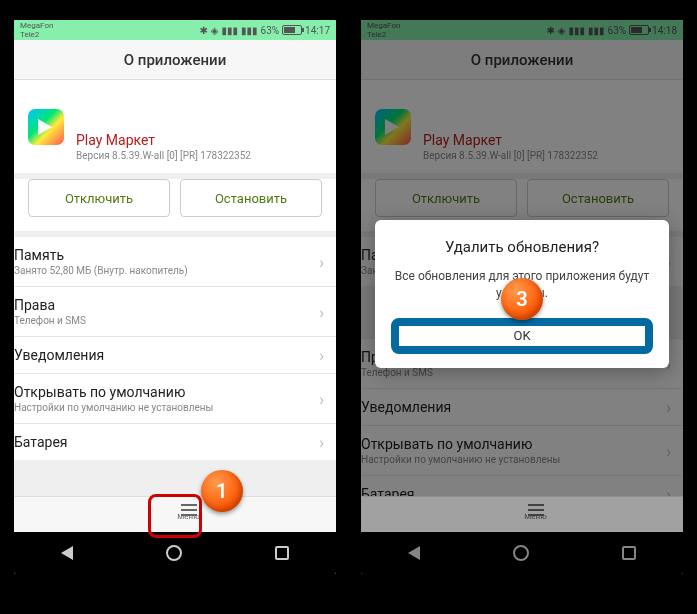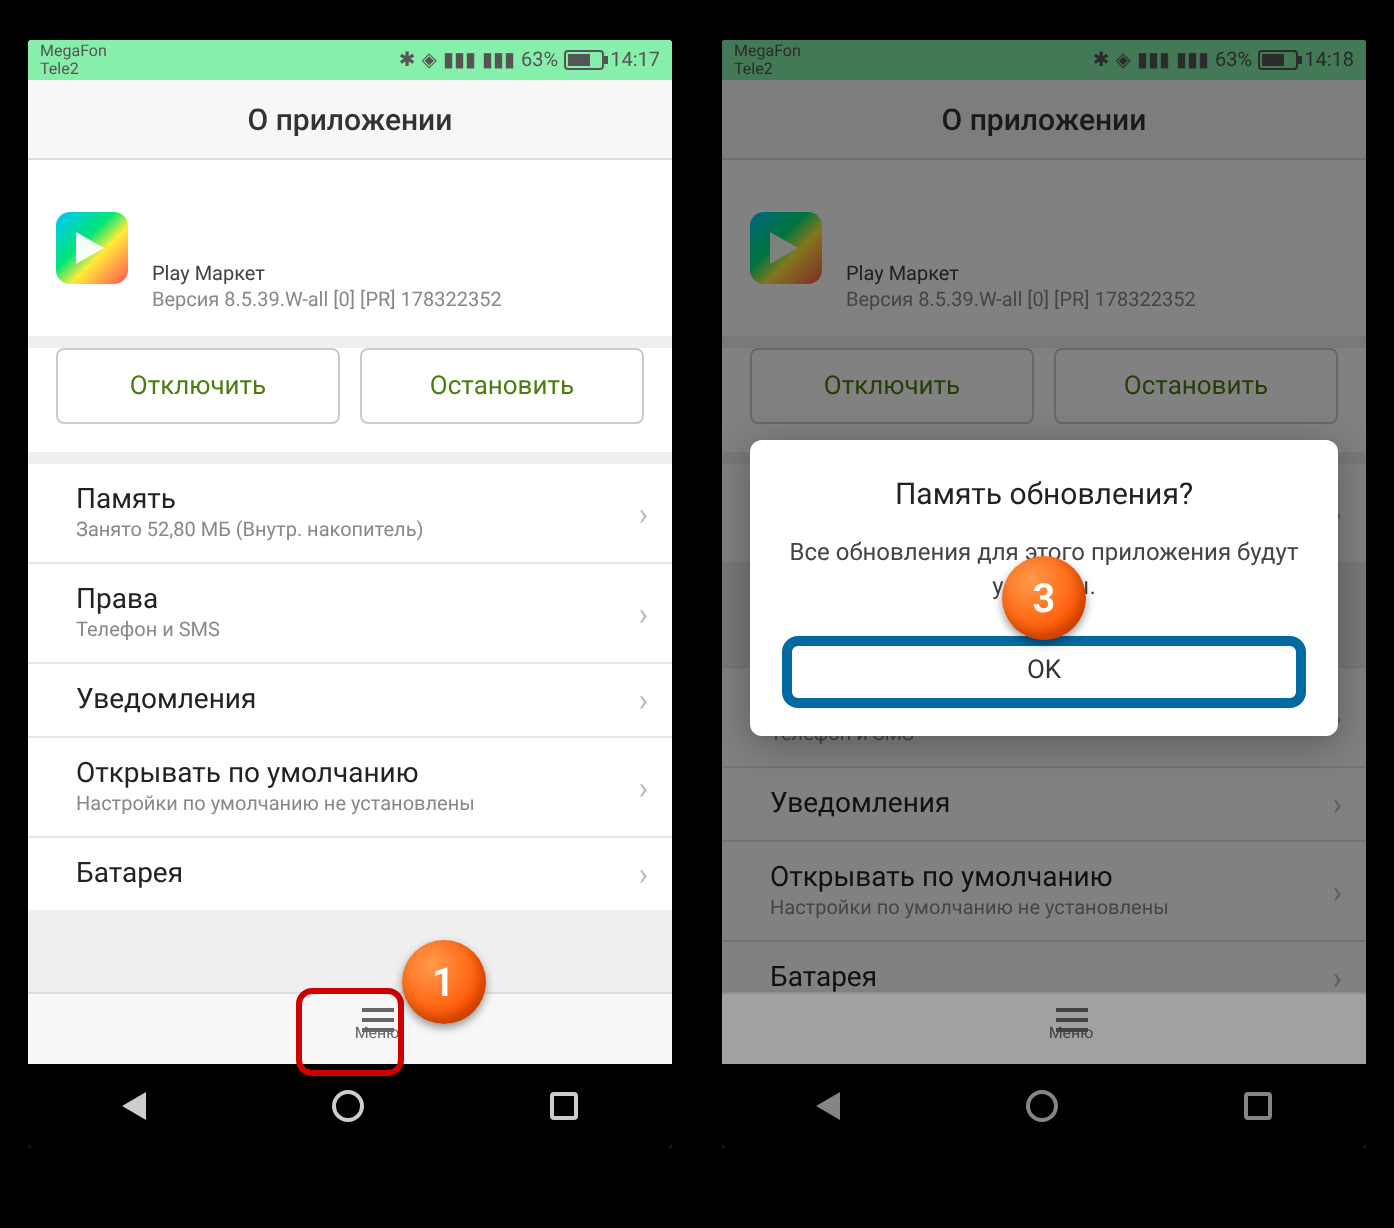--- a/index.html
+++ b/index.html
@@ -61,21 +61,21 @@
     position: relative;
   }
   .app-icon::after {
     content:"";
     position:absolute;
     left:10px; top:10px;
     border-left:14px solid rgba(255,255,255,0.95);
     border-top:8px solid transparent;
     border-bottom:8px solid transparent;
   }
-  .app-name { font-size: 10px; color:#404040;margin-top:40px; }
+  .app-name { font-size: 14px; color:#b91c1c;margin-top:40px; }
   .app-version { font-size: 10px; color:#888; margin-top:2px; }
   .btn-row {
     display:flex;
     gap:10px;
     padding: 0 14px 14px;
     background:#fff;
   }
   .btn {
     flex:1;
     border:1px solid #ccc;
@@ -84,21 +84,21 @@
     height:38px;
     display:flex;
     align-items:center;
     justify-content:center;
     font-size:13px;
     color:#4d7c0f;
     text-align:center;
   }
   .list-item {
     background:#fff;
-    padding:10px 24px;
+    padding:10px 0;
     border-top:1px solid #e5e5e5;
     position:relative;
   }
   .list-item.first { margin-top:6px; border-top:none; }
   .li-title { font-size:14px; color:#222; }
   .li-sub { font-size:10px; color:#888; margin-top:2px; }
   .chevron {
     position:absolute;
     right:12px;
     top:50%;
@@ -223,21 +223,21 @@
     border-radius:4px;
     height:36px;
     display:flex;
     align-items:center;
     justify-content:center;
     font-size:13px;
     color:#333;
     background:#fff;
   }
   .dlg-btn.ok {
-    border:5px solid #0369a1;
+    border:8px solid #0369a1;
     border-radius:8px;
   }
   .batt {
     display:inline-block;
     width:20px; height:10px;
     border:1px solid #555;
     border-radius:2px;
     position:relative;
   }
   .batt::after {
@@ -387,21 +387,21 @@
       <span class="chevron">›</span>
     </div>
     <div class="list-item">
       <div class="li-title">Батарея</div>
       <span class="chevron">›</span>
     </div>
   </div>
 
   <div class="dialog-overlay"></div>
   <div class="dialog">
-    <div class="dlg-title">Память обновления?</div>
+    <div class="dlg-title">Удалить обновления?</div>
     <div class="dlg-msg">Все обновления для этого приложения будут удалены.</div>
     <div class="dlg-btns">
       <div class="dlg-btn ok">OK</div>
     </div>
     <div class="step-badge" style="left:50%;top:58px;transform:translateX(-50%);">3</div>
   </div>
 
   <div class="menu-bar">
     <div class="menu-btn">
       <div class="hamburger"></div>

